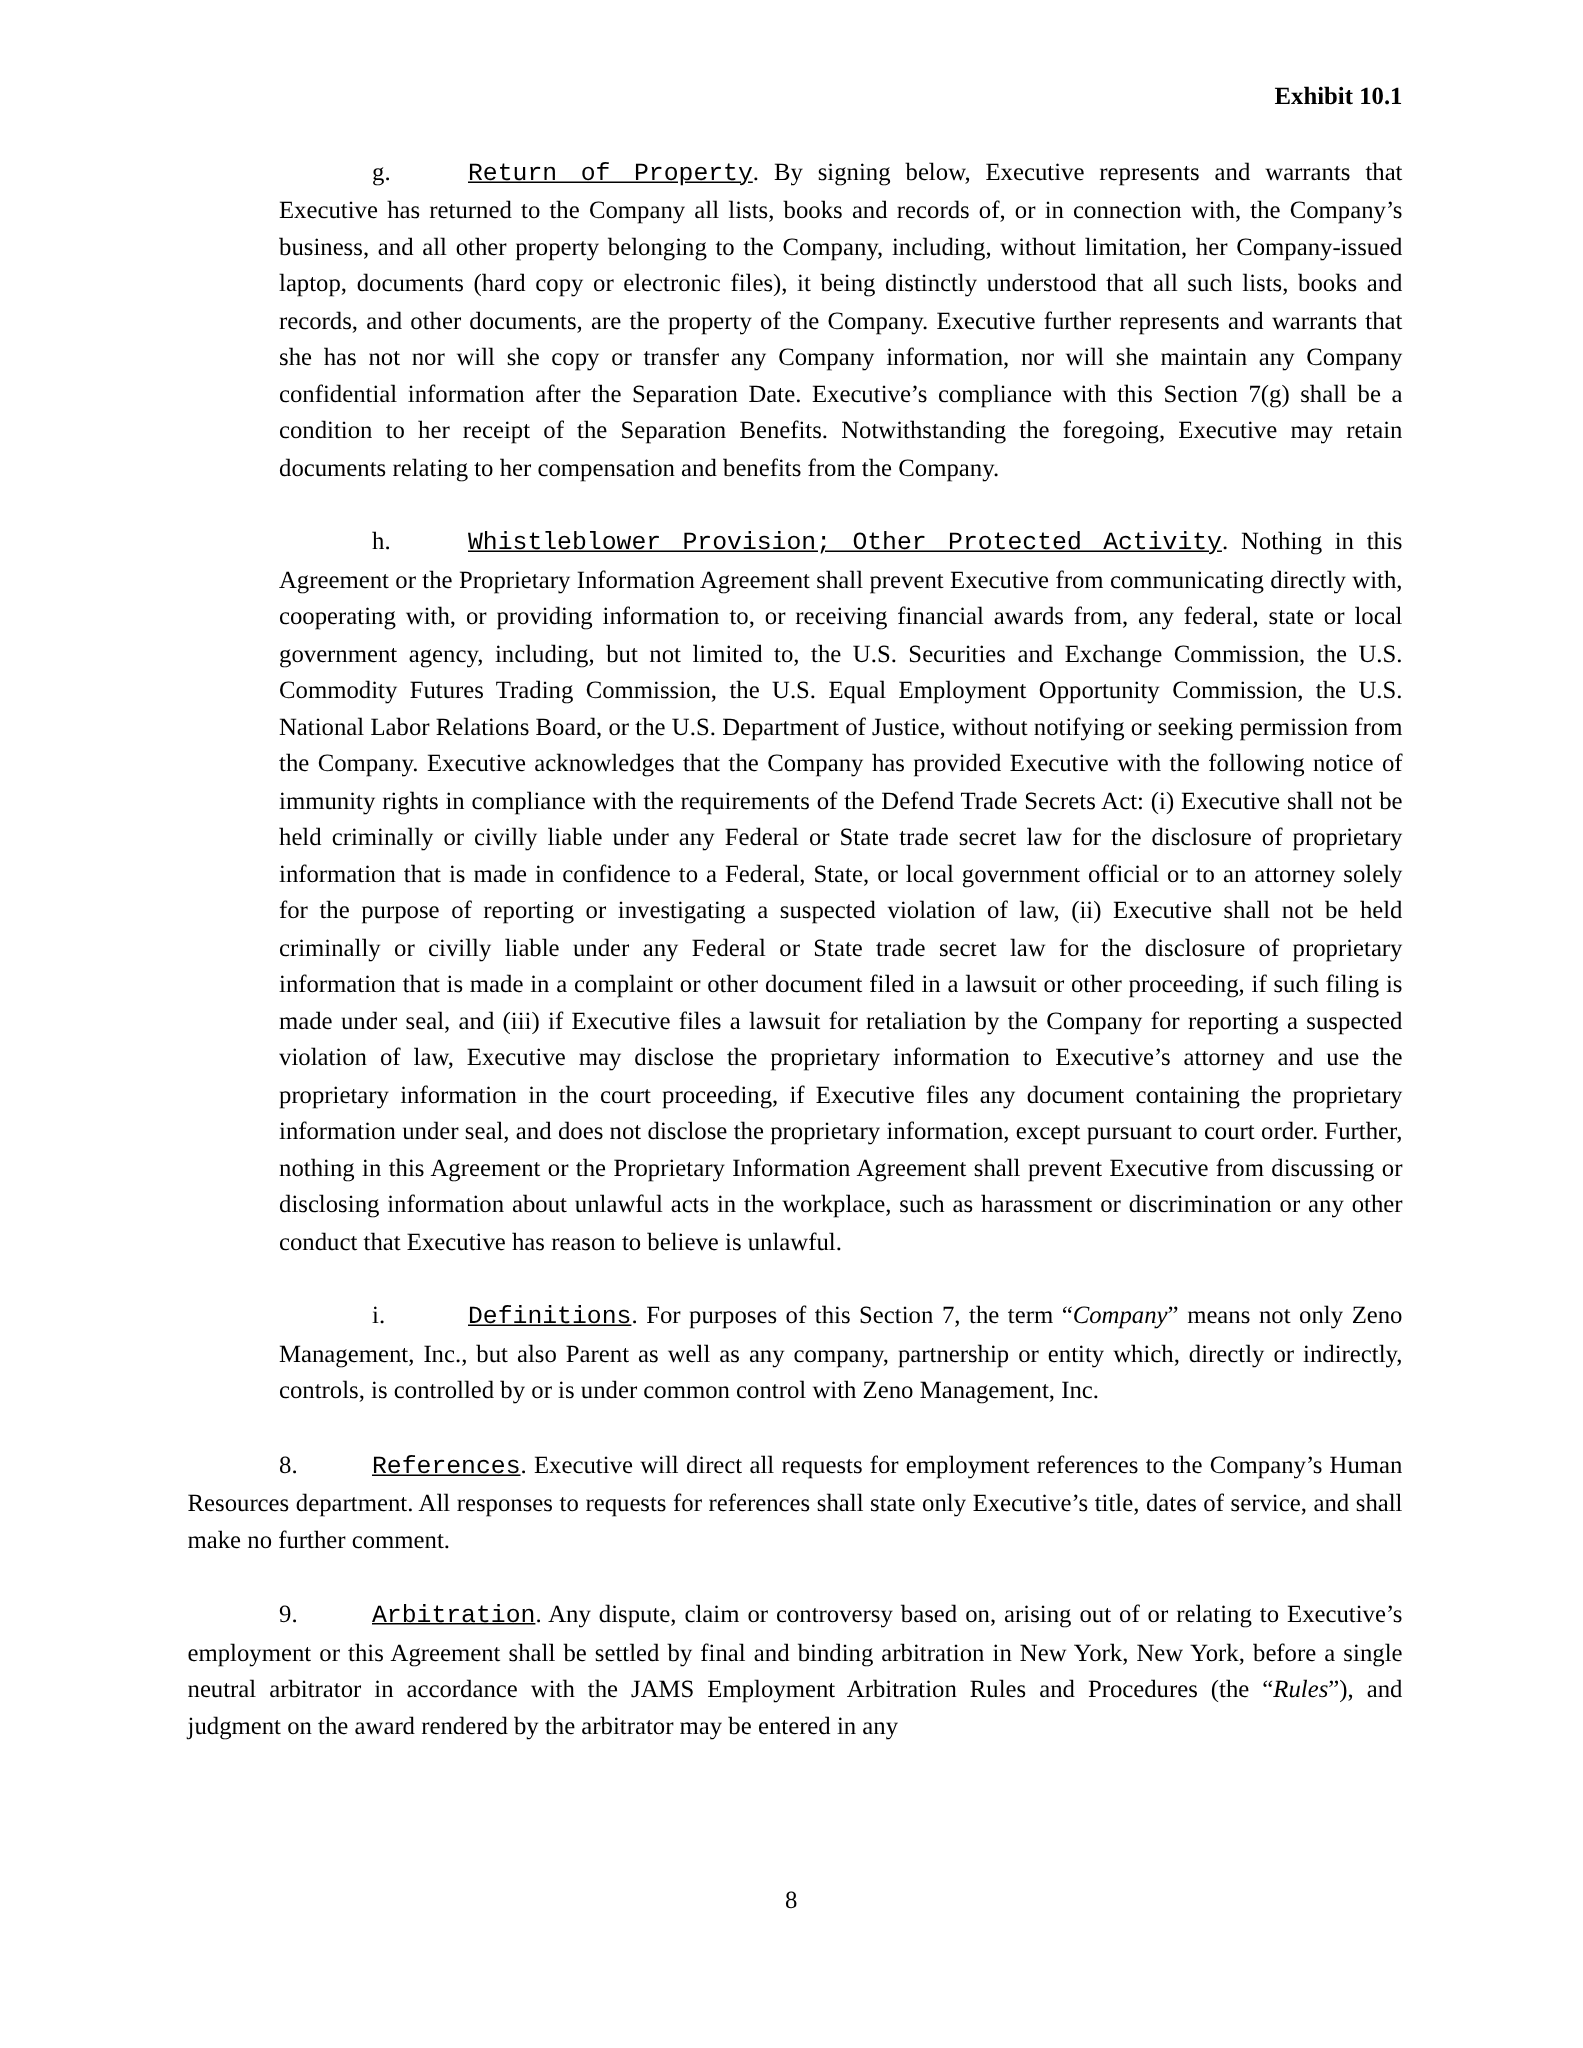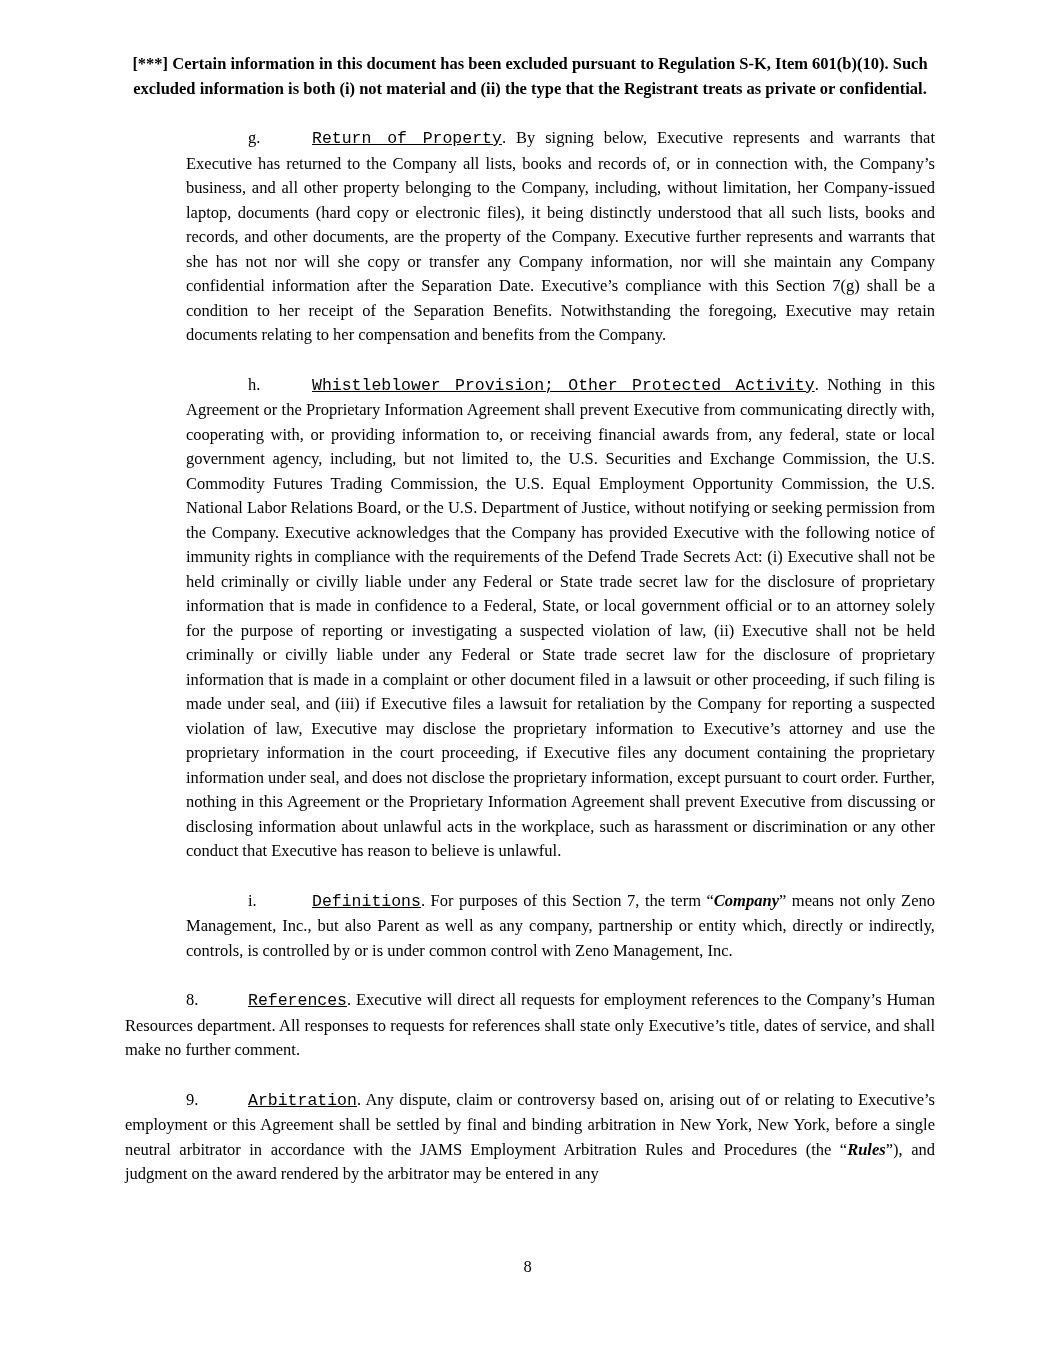--- a/index.html
+++ b/index.html
@@ -49,38 +49,38 @@
   p.top-para .label-cell {
     display: inline-block;
     width: 62px;
     text-indent: 0;
   }
   .heading {
     text-decoration: underline;
     font-family: Liberation Mono, monospace;
   }
   .defined-term {
-    font-weight: bold;
+    font-weight: normal;
     font-style: italic;
   }
   .page-number {
     position: absolute;
     left: 0;
     right: 0;
     bottom: 86px;
     text-align: center;
   }
 </style>
 </head>
 <body>
 
 <div class="page">
 
+  <div class="exhibit-label">Exhibit 10.1</div>
 
-  <p class="notice">[***] Certain information in this document has been excluded pursuant to Regulation S-K, Item 601(b)(10). Such excluded information is both (i) not material and (ii) the type that the Registrant treats as private or confidential.</p>
 
   <p class="para sub-para"><span class="label-cell">g.</span><span class="heading">Return of Property</span><span>. By signing below, Executive represents and warrants that Executive has returned to the Company all lists, books and records of, or in connection with, the Company’s business, and all other property belonging to the Company, including, without limitation, her Company-issued laptop, documents (hard copy or electronic files), it being distinctly understood that all such lists, books and records, and other documents, are the property of the Company.  Executive further represents and warrants that she has not nor will she copy or transfer any Company information, nor will she maintain any Company confidential information after the Separation Date.  Executive’s compliance with this Section 7(g) shall be a condition to her receipt of the Separation Benefits. Notwithstanding the foregoing, Executive may retain documents relating to her compensation and benefits from the Company.</span></p>
 
   <p class="para sub-para"><span class="label-cell">h.</span><span class="heading">Whistleblower Provision; Other Protected Activity</span><span>. Nothing in this Agreement or the Proprietary Information Agreement shall prevent Executive from communicating directly with, cooperating with, or providing information to, or receiving financial awards from, any federal, state or local government agency, including, but not limited to, the U.S. Securities and Exchange Commission, the U.S. Commodity Futures Trading Commission, the U.S. Equal Employment Opportunity Commission, the U.S. National Labor Relations Board, or the U.S. Department of Justice, without notifying or seeking permission from the Company.  Executive acknowledges that the Company has provided Executive with the following notice of immunity rights in compliance with the requirements of the Defend Trade Secrets Act: (i) Executive shall not be held criminally or civilly liable under any Federal or State trade secret law for the disclosure of proprietary information that is made in confidence to a Federal, State, or local government official or to an attorney solely for the purpose of reporting or investigating a suspected violation of law, (ii) Executive shall not be held criminally or civilly liable under any Federal or State trade secret law for the disclosure of proprietary information that is made in a complaint or other document filed in a lawsuit or other proceeding, if such filing is made under seal, and (iii) if Executive files a lawsuit for retaliation by the Company for reporting a suspected violation of law, Executive may disclose the proprietary information to Executive’s attorney and use the proprietary information in the court proceeding, if Executive files any document containing the proprietary information under seal, and does not disclose the proprietary information, except pursuant to court order.  Further, nothing in this Agreement or the Proprietary Information Agreement shall prevent Executive from discussing or disclosing information about unlawful acts in the workplace, such as harassment or discrimination or any other conduct that Executive has reason to believe is unlawful.</span></p>
 
   <p class="para sub-para"><span class="label-cell">i.</span><span class="heading">Definitions</span><span>. For purposes of this Section 7, the term “</span><span class="defined-term">Company</span><span>” means not only Zeno Management, Inc., but also Parent as well as any company, partnership or entity which, directly or indirectly, controls, is controlled by or is under common control with Zeno Management, Inc.</span></p>
 
   <p class="para top-para"><span class="label-cell">8.</span><span class="heading">References</span><span>. Executive will direct all requests for employment references to the Company’s Human Resources department. All responses to requests for references shall state only Executive’s title, dates of service, and shall make no further comment.</span></p>
 
   <p class="para top-para"><span class="label-cell">9.</span><span class="heading">Arbitration</span><span>. Any dispute, claim or controversy based on, arising out of or relating to Executive’s employment or this Agreement shall be settled by final and binding arbitration in New York, New York, before a single neutral arbitrator in accordance with the JAMS Employment Arbitration Rules and Procedures (the “</span><span class="defined-term">Rules</span><span>”), and judgment on the award rendered by the arbitrator may be entered in any</span></p>

